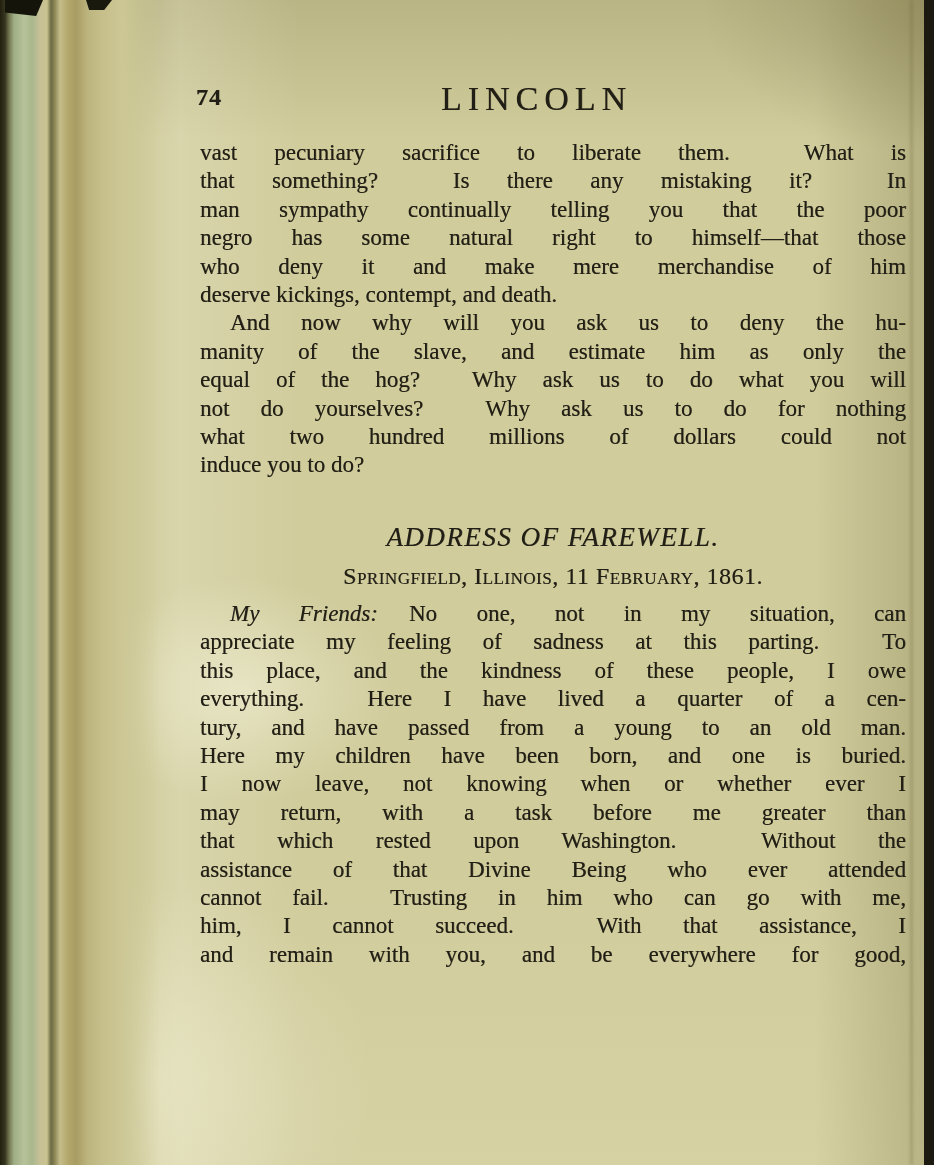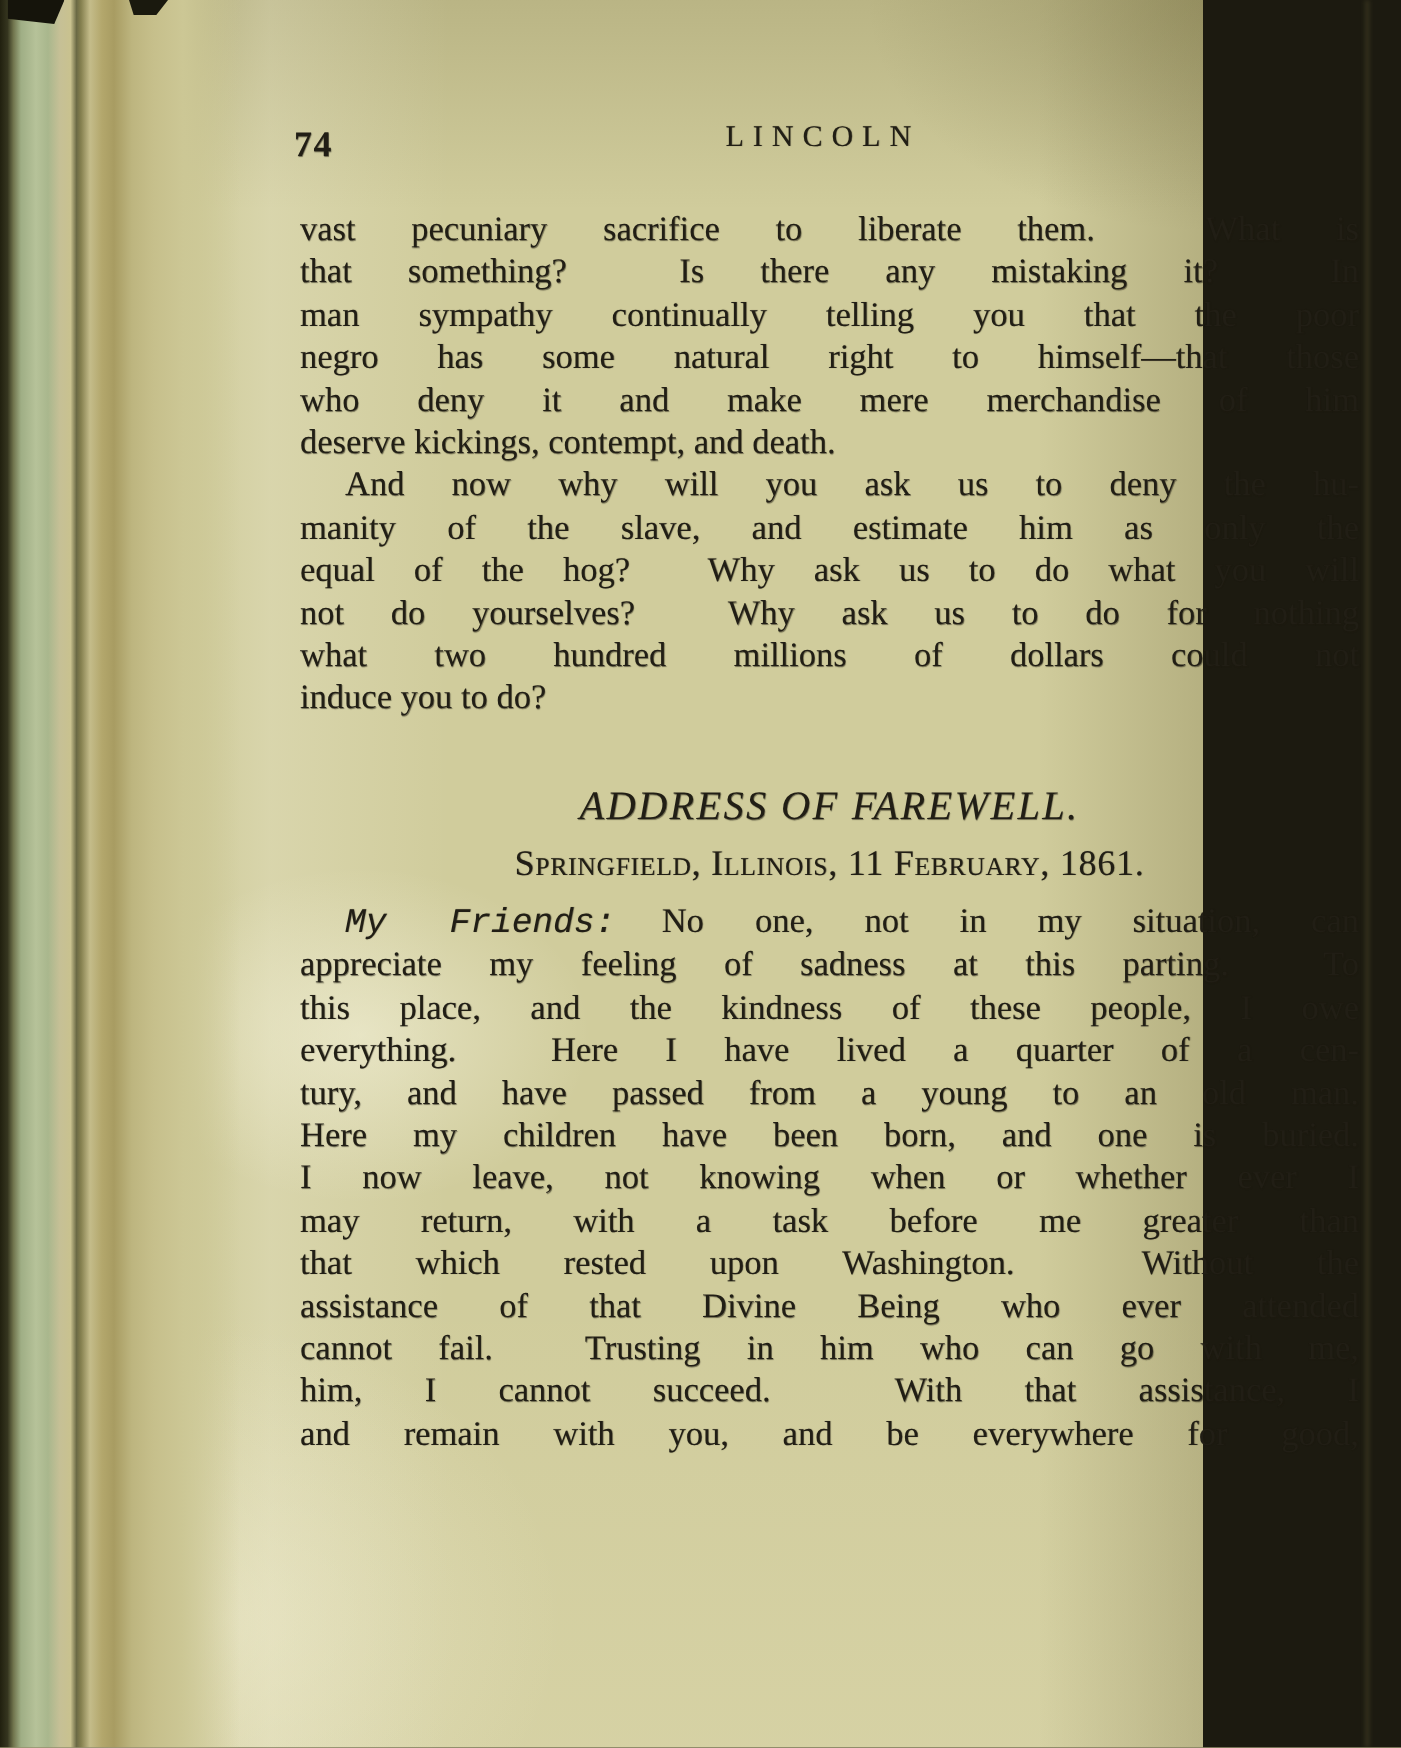--- a/index.html
+++ b/index.html
@@ -4,21 +4,21 @@
 <style>
   html, body { margin: 0; padding: 0; }
   body {
     width: 934px; height: 1165px;
     font-family: "Liberation Serif", serif;
     overflow: hidden;
     background: #1c1a10;
   }
   #photo {
     position: relative;
-    width: 802px; height: 1165px;
+    width: 924px; height: 1165px;
     background:
       
       radial-gradient(ellipse 220px 160px at 240px 690px, rgba(250,248,228,0.50), rgba(250,248,228,0) 70%),
       
       radial-gradient(ellipse 300px 260px at 150px 1080px, rgba(246,243,220,0.40), rgba(246,243,220,0) 75%),
       
       linear-gradient(90deg, rgba(248,246,228,0) 130px, rgba(248,246,228,0.22) 180px, rgba(248,246,228,0) 300px),
       
       linear-gradient(180deg, rgba(122,114,66,0.26) 0px, rgba(122,114,66,0) 140px),
       
@@ -58,22 +58,22 @@
     background: rgba(110,102,58,0.30);
     filter: blur(1.5px);
   }
   .ink { color: #211e15; text-shadow: 0.4px 0.4px 0.6px rgba(30,26,14,0.55); }
 
   .page-number {
     position: absolute; left: 196px; top: 84px;
     font-size: 24px; font-weight: 700; letter-spacing: 1px;
   }
   .running-header {
-    position: absolute; left: 196px; top: 80px; width: 705px;
-    text-align: center; font-size: 20px; letter-spacing: 6px;
+    position: absolute; left: 184px; top: 80px; width: 705px;
+    text-align: center; font-size: 34px; letter-spacing: 6px;
   }
   .page-content {
     position: absolute; left: 200px; top: 139px; width: 706px;
     font-size: 23px; line-height: 28.4px;
   }
   .line { text-align: justify; text-align-last: justify; white-space: normal; }
   .line.last { text-align: justify; text-align-last: left; }
   .line.indent { text-indent: 30px; }
   .section-heading {
     margin-top: 40px;
@@ -83,21 +83,21 @@
     letter-spacing: 1.5px;
   }
   .dateline {
     margin-top: 7px;
     text-align: center;
     font-variant: small-caps;
     font-size: 24px; line-height: 30px;
     letter-spacing: 0.5px;
   }
   .p3 { margin-top: 9px; }
-  .lead-in { font-style: italic; margin-right: 31px; font-family: Liberation Mono, monospace; }
+  .lead-in { font-style: italic; margin-right: 31px; }
 </style>
 </head>
 <body>
 
 <div id="photo">
   <div class="book-edges"></div>
   <div class="corner-notch"></div>
   <div class="corner-notch2"></div>
   <div class="right-crease"></div>
 

